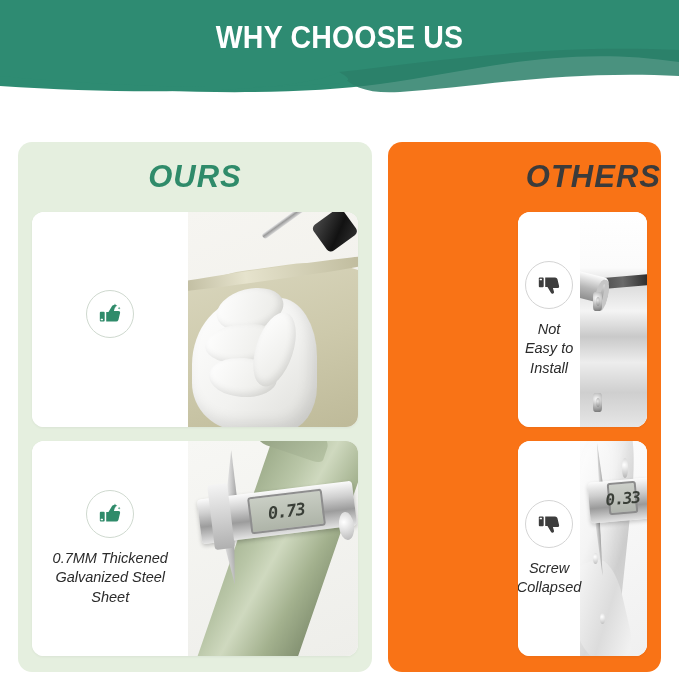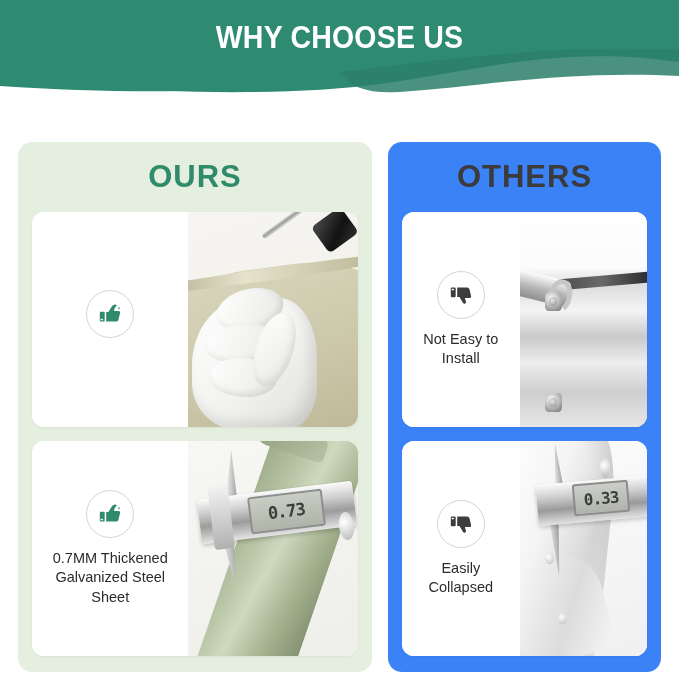--- a/index.html
+++ b/index.html
@@ -20,25 +20,25 @@
     color: #ffffff; font-size: 31px; font-weight: 700;
     letter-spacing: 0.2px; font-stretch: condensed;
     transform: scaleX(0.92); transform-origin: center;
     white-space: nowrap; z-index: 3;
   }
 
   
   .panels {
     position: absolute; top: 142px; left: 18px;
     width: 643px; height: 530px;
-    display: flex; gap: 16px;
+    display: flex; gap: 16px; font-style: italic;
   }
   .panel { border-radius: 14px; display: flex; flex-direction: column; }
   .panel-ours   { width: 354px; background: #e5efdf; }
-  .panel-others { width: 273px; background: #3b82f6; }
+  .panel-others { width: 273px; background: #f97316; align-items: flex-end; }
 
   .panel-head {
     height: 70px; display: flex; align-items: center; justify-content: center;
     font-size: 31px; font-weight: 700; letter-spacing: 1px;
   }
   .head-ours   { color: #2f8b6a; }
   .head-others { color: #3b3b3b; }
 
   .panel-body { flex: 1; display: flex; flex-direction: column;
                 gap: 14px; padding: 0 14px 16px 14px; }
@@ -364,21 +364,21 @@
 
         <div class="card">
           <div class="card-left">
             <div class="badge badge-others">
               <svg width="26" height="26" viewBox="0 0 24 24" fill="#3d3d3d">
                 <path d="M8.5 13.8h2.1l3.3 5.6a1.5 1.5 0 0 0 2.7-1.2l-1-3.5h4a1.7 1.7 0 0 0 1.65-2.1l-1.5-6.1A2.3 2.3 0 0 0 17.5 5H8.5z"></path>
                 <rect x="2.6" y="5" width="4.5" height="9" rx="0.9"></rect>
                 <rect x="3.4" y="6.3" width="2.1" height="1.3" rx="0.5" fill="#ffffff"></rect>
               </svg>
             </div>
-            <div class="card-label card-label-others">Easily Collapsed</div>
+            <div class="card-label card-label-others">Screw Collapsed</div>
           </div>
           <div class="card-right">
             <div class="scene">
               <div class="s4-bg"></div>
               <div class="s4-sheet"></div>
               <div class="s4-fold"></div>
               <div class="s4-dot s4-d1"></div>
               <div class="s4-dot s4-d2"></div>
               <div class="s4-jaw-up"></div>
               <div class="s4-jaw-dn"></div>

